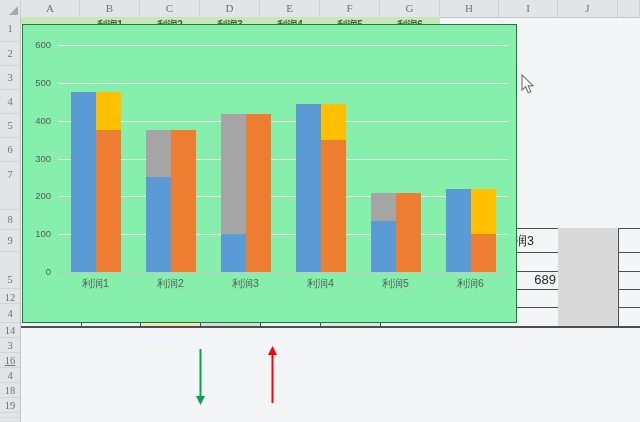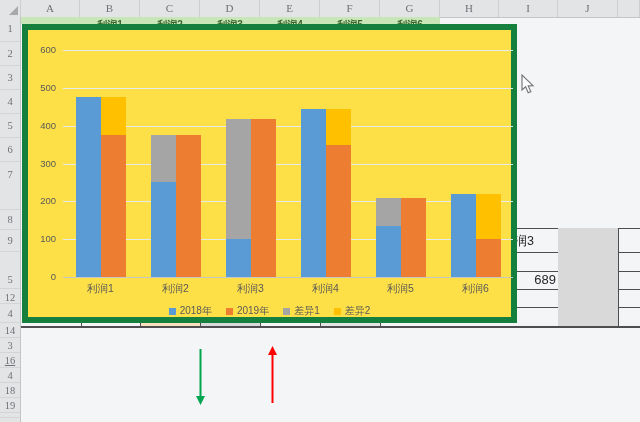--- a/index.html
+++ b/index.html
@@ -27,22 +27,22 @@
   .tline{position:absolute;background:#4e4e50;z-index:1;}
   #tbl-shade{position:absolute;left:558px;top:228px;width:60px;height:99px;background:#d9d9d9;z-index:1;}
   #cell-i9{position:absolute;left:502px;top:230px;width:56px;height:22px;line-height:22px;
            font-size:12.5px;color:#25272b;z-index:1;white-space:nowrap;}
   #cell-i11{position:absolute;left:499px;top:271px;width:57px;height:18px;line-height:18px;
             text-align:right;font-size:13px;color:#25272b;z-index:1;}
   #tbl-bottom{position:absolute;left:21px;top:326px;width:619px;height:1.5px;background:#4e4e50;z-index:6;}
   .sliver{position:absolute;top:322.5px;height:3.5px;z-index:6;}
   .tick{position:absolute;top:323px;width:1px;height:3.5px;background:#4e4e50;z-index:6;}
   
-  #chart{position:absolute;left:22px;top:24px;width:495px;height:299px;background:#fde047;
-         border:6px solid #15803d;box-sizing:border-box;z-index:5;}
+  #chart{position:absolute;left:22px;top:24px;width:495px;height:299px;background:#86efac;
+         border:1px solid #15803d;box-sizing:border-box;z-index:5;}
   .gridline{position:absolute;left:35px;width:450px;height:1px;background:#e8e9ea;}
   #axis-line{position:absolute;left:35px;width:450px;height:1px;background:#c5c6c8;top:247px;}
   .ytick{position:absolute;left:0;width:28px;height:12px;line-height:12px;text-align:right;
          font-size:9.5px;color:#595959;}
   #plot-slots{position:absolute;left:35px;top:20px;width:450px;height:227px;display:flex;}
   .slot{flex:1 1 0;display:flex;justify-content:center;align-items:flex-end;}
   .pair{display:flex;align-items:flex-end;}
   .stack{width:25px;display:flex;flex-direction:column-reverse;}
   .seg{width:100%;}
   #cat-row{position:absolute;left:35px;top:252px;width:450px;display:flex;}
@@ -220,38 +220,20 @@
         </div>
       </div>
     <div id="cat-row">
         <div class="cat-label">利润1</div>
         <div class="cat-label">利润2</div>
         <div class="cat-label">利润3</div>
         <div class="cat-label">利润4</div>
         <div class="cat-label">利润5</div>
         <div class="cat-label">利润6</div>
       </div>
-    <div id="legend">
-        <div class="legend-item">
-          <span class="legend-swatch" style="background: rgb(91, 155, 213);"></span>
-          <span class="legend-label">2018年</span>
-        </div>
-        <div class="legend-item">
-          <span class="legend-swatch" style="background: rgb(237, 125, 49);"></span>
-          <span class="legend-label">2019年</span>
-        </div>
-        <div class="legend-item">
-          <span class="legend-swatch" style="background: rgb(165, 165, 165);"></span>
-          <span class="legend-label">差异1</span>
-        </div>
-        <div class="legend-item">
-          <span class="legend-swatch" style="background: rgb(255, 192, 0);"></span>
-          <span class="legend-label">差异2</span>
-        </div>
-      </div>
   </div>
 
   <svg class="arrow-svg" style="left:195px;top:347px;" width="11" height="60">
     <line x1="5.5" y1="2" x2="5.5" y2="50" stroke="#00a550" stroke-width="2"></line>
     <polygon points="1,49 10,49 5.5,58" fill="#00a550"></polygon>
   </svg>
   <svg class="arrow-svg" style="left:267px;top:345px;" width="11" height="60">
     <polygon points="5.5,1 1,10 10,10" fill="#ff0000"></polygon>
     <line x1="5.5" y1="9" x2="5.5" y2="58" stroke="#ff0000" stroke-width="2"></line>
   </svg>

